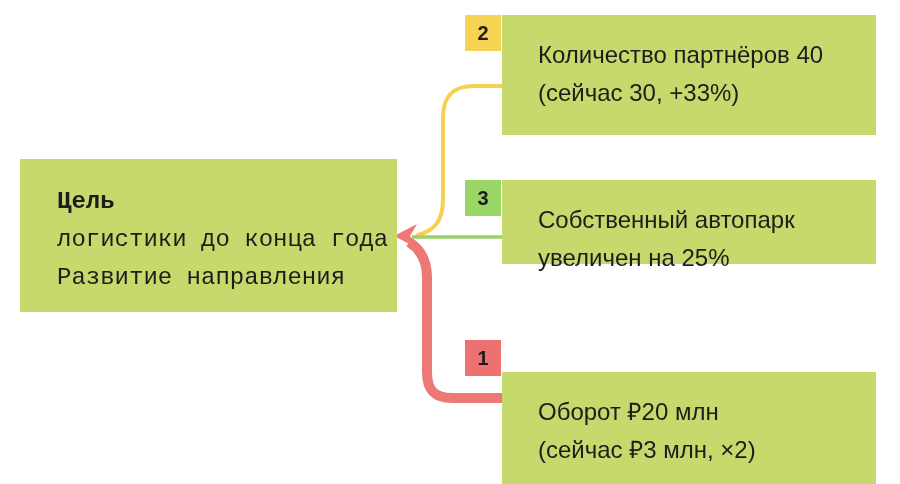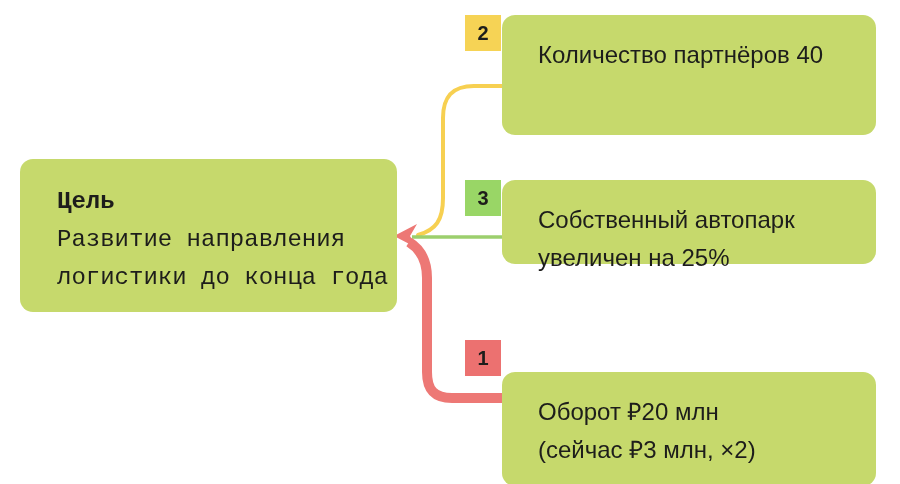--- a/index.html
+++ b/index.html
@@ -15,21 +15,20 @@
   .connectors {
     position: absolute;
     left: 0; top: 0;
     width: 900px; height: 484px;
   }
   .conn { fill: none; }
   .card {
     position: absolute;
     background: #c6d96c;
     box-sizing: border-box;
-    border-radius: 13px;
   }
   .goal-card {
     left: 20px; top: 159px;
     width: 377px; height: 153px;
     padding: 24px 20px 0 37px;
     font-family: Liberation Mono, monospace;
   }
   .goal-title {
     font-size: 24px;
     line-height: 38px;
@@ -70,27 +69,28 @@
 
   <svg class="connectors" width="900" height="484" viewBox="0 0 900 484" xmlns="http://www.w3.org/2000/svg">
     <path class="conn" stroke-width="4" stroke-linecap="round" d="M502,86 L474,86 C452,86 443,97 443,118 L443,198 C443,220 436,230 418,235" stroke="#f7d051"></path>
     <path class="conn" stroke-width="3.5" stroke-linecap="butt" d="M502,237 L412,237" stroke="#9ccf6d"></path>
     <path class="conn" stroke-width="10" stroke-linecap="butt" d="M502,398 L452,398 C434,398 427,390 427,372 L427,278 C427,262 422,250 409,242" stroke="#ed7875"></path>
     <polygon points="394,236 417,224 410,236 417,248" fill="#ed7875"></polygon>
   </svg>
 
   <div class="card goal-card">
     <div class="goal-title">Цель</div>
+    <div class="text-line">логистики до конца года</div>
     <div class="text-line">Развитие направления</div>
-    <div class="text-line">логистики до конца года</div>
   </div>
 
   <div class="badge badge-top">2</div>
   <div class="card item-card card-top">
     <div class="text-line">Количество партнёров 40</div>
+    <div class="text-line">(сейчас 30, +33%)</div>
   </div>
 
   <div class="badge badge-middle">3</div>
   <div class="card item-card card-middle">
     <div class="text-line">Собственный автопарк</div>
     <div class="text-line">увеличен на 25%</div>
   </div>
 
   <div class="badge badge-bottom">1</div>
   <div class="card item-card card-bottom">

